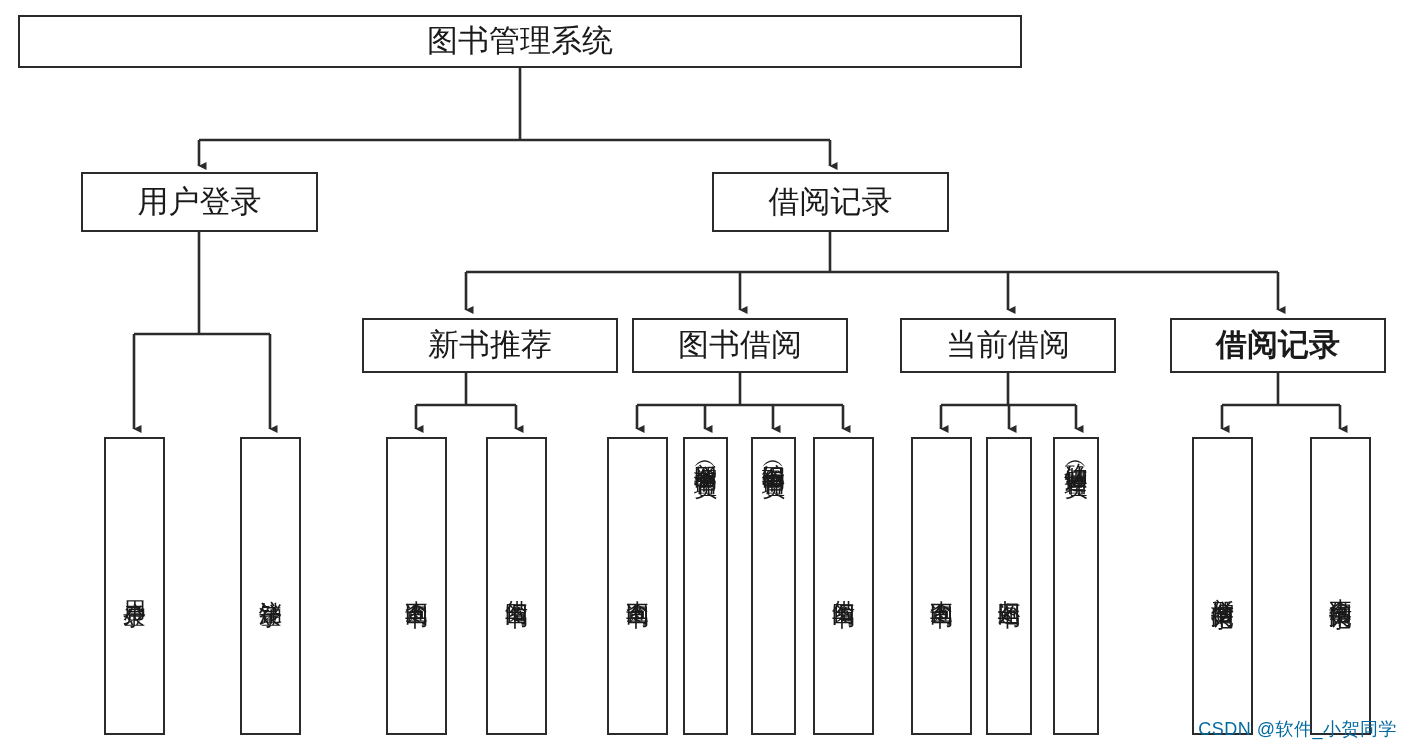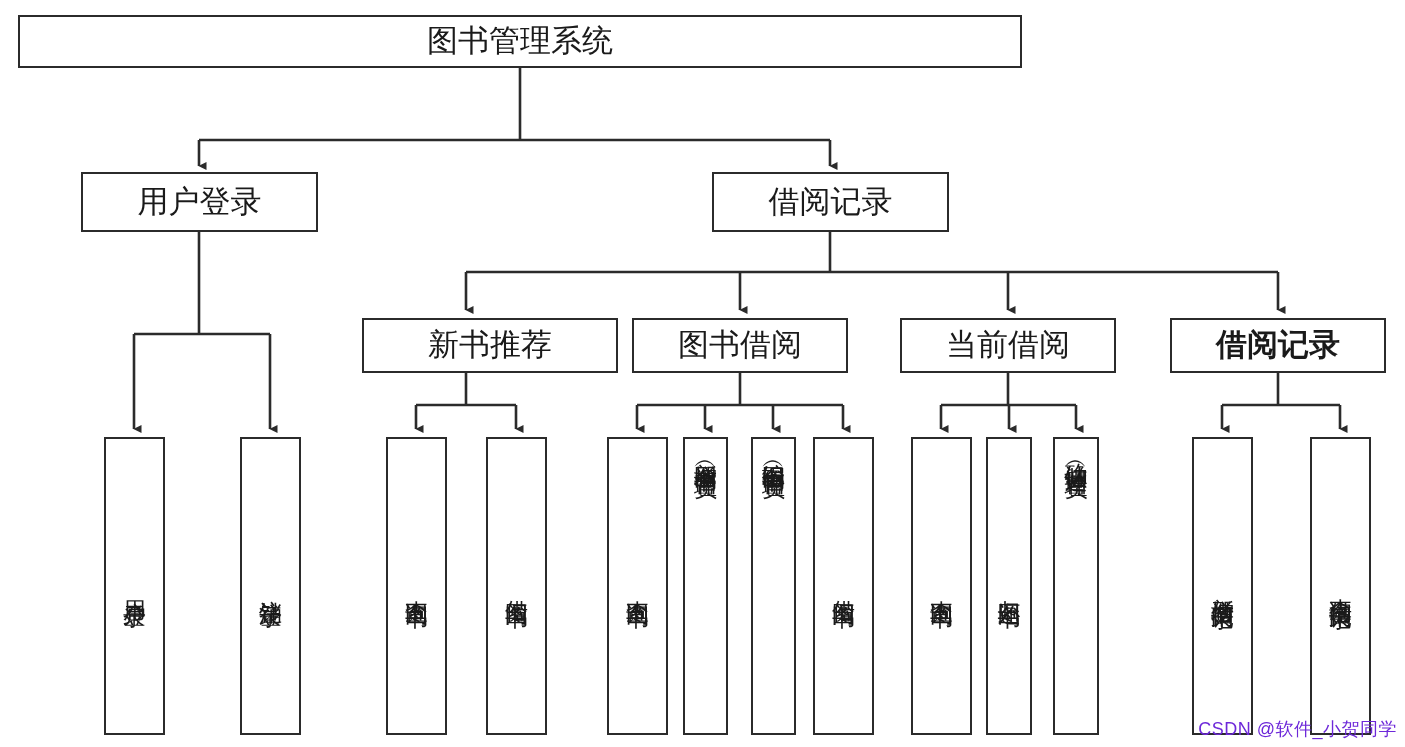--- a/index.html
+++ b/index.html
@@ -62,21 +62,21 @@
   }
   .node.vert.center-v {
     align-items: center;
     padding-top: 0;
   }
   #watermark {
     position: absolute;
     right: 8px;
     bottom: 6px;
     font-size: 18px;
-    color: #6d28d9;
+    color: #0369a1;
     letter-spacing: 0.5px;
     user-select: none;
   }
 </style>
 </head>
 <body>
 
 <div id="diagram-root">
 
   <svg id="edge-layer" viewBox="0 0 1405 747" xmlns="http://www.w3.org/2000/svg">

